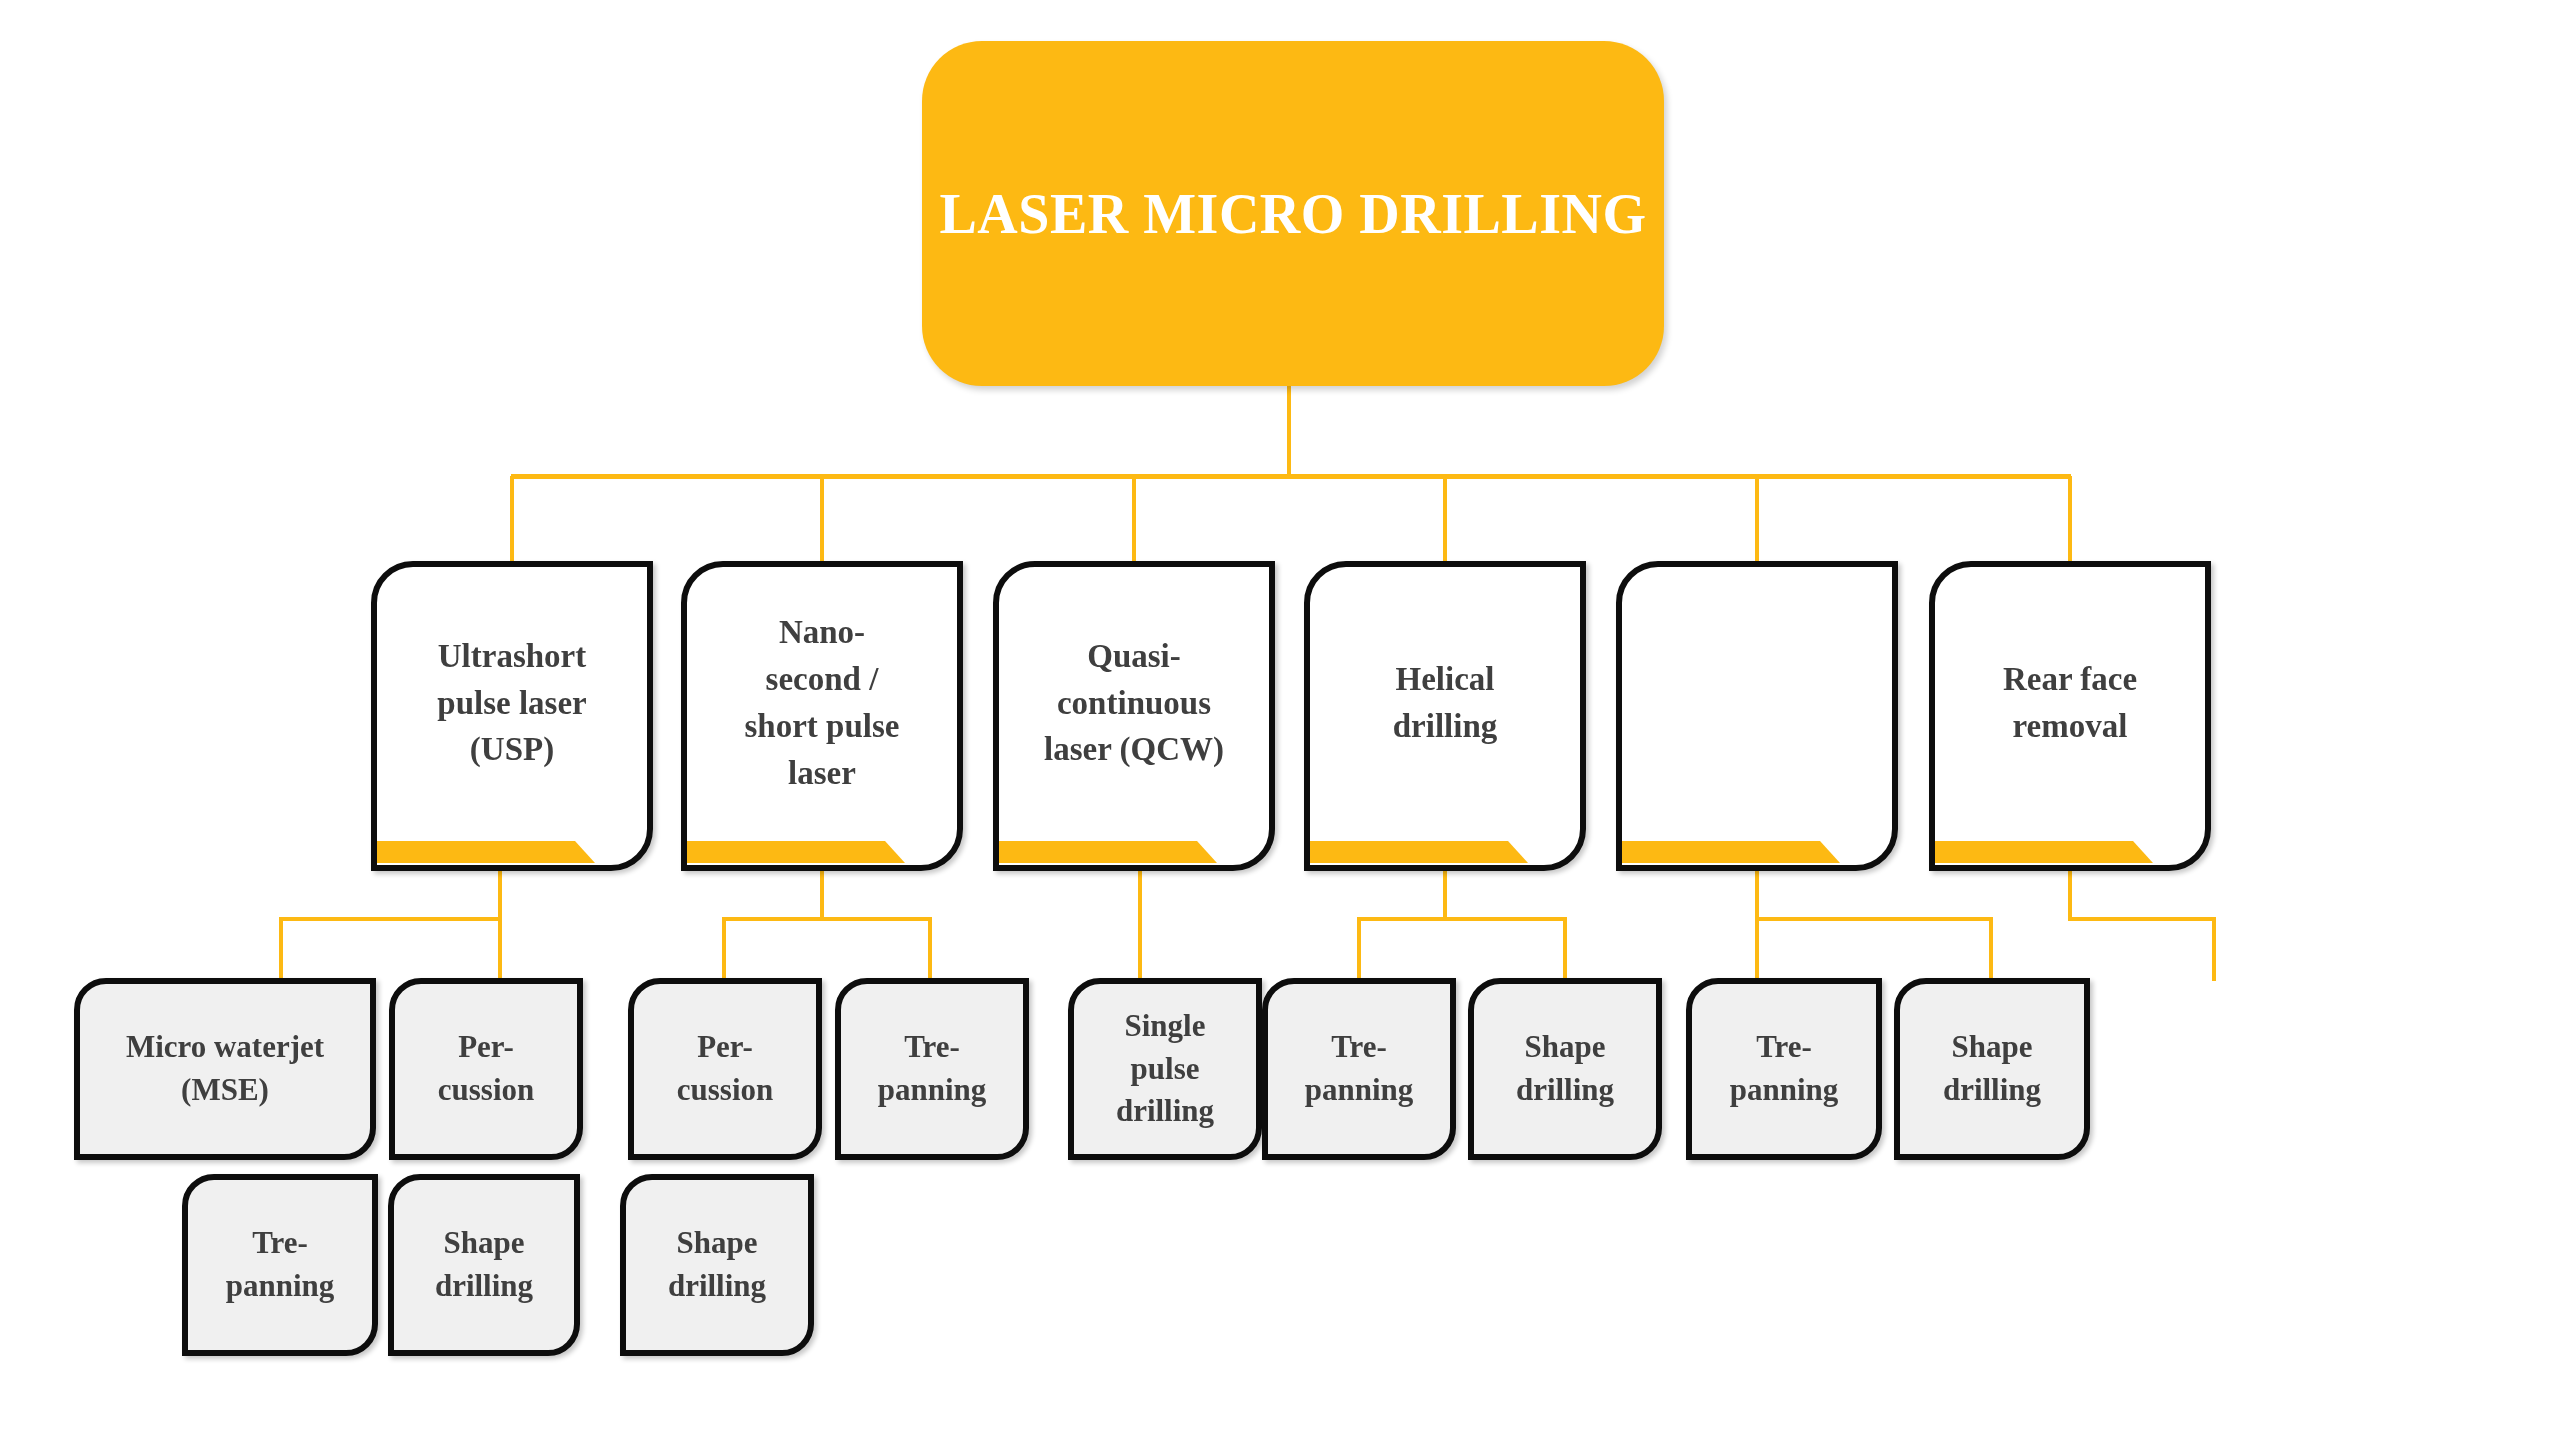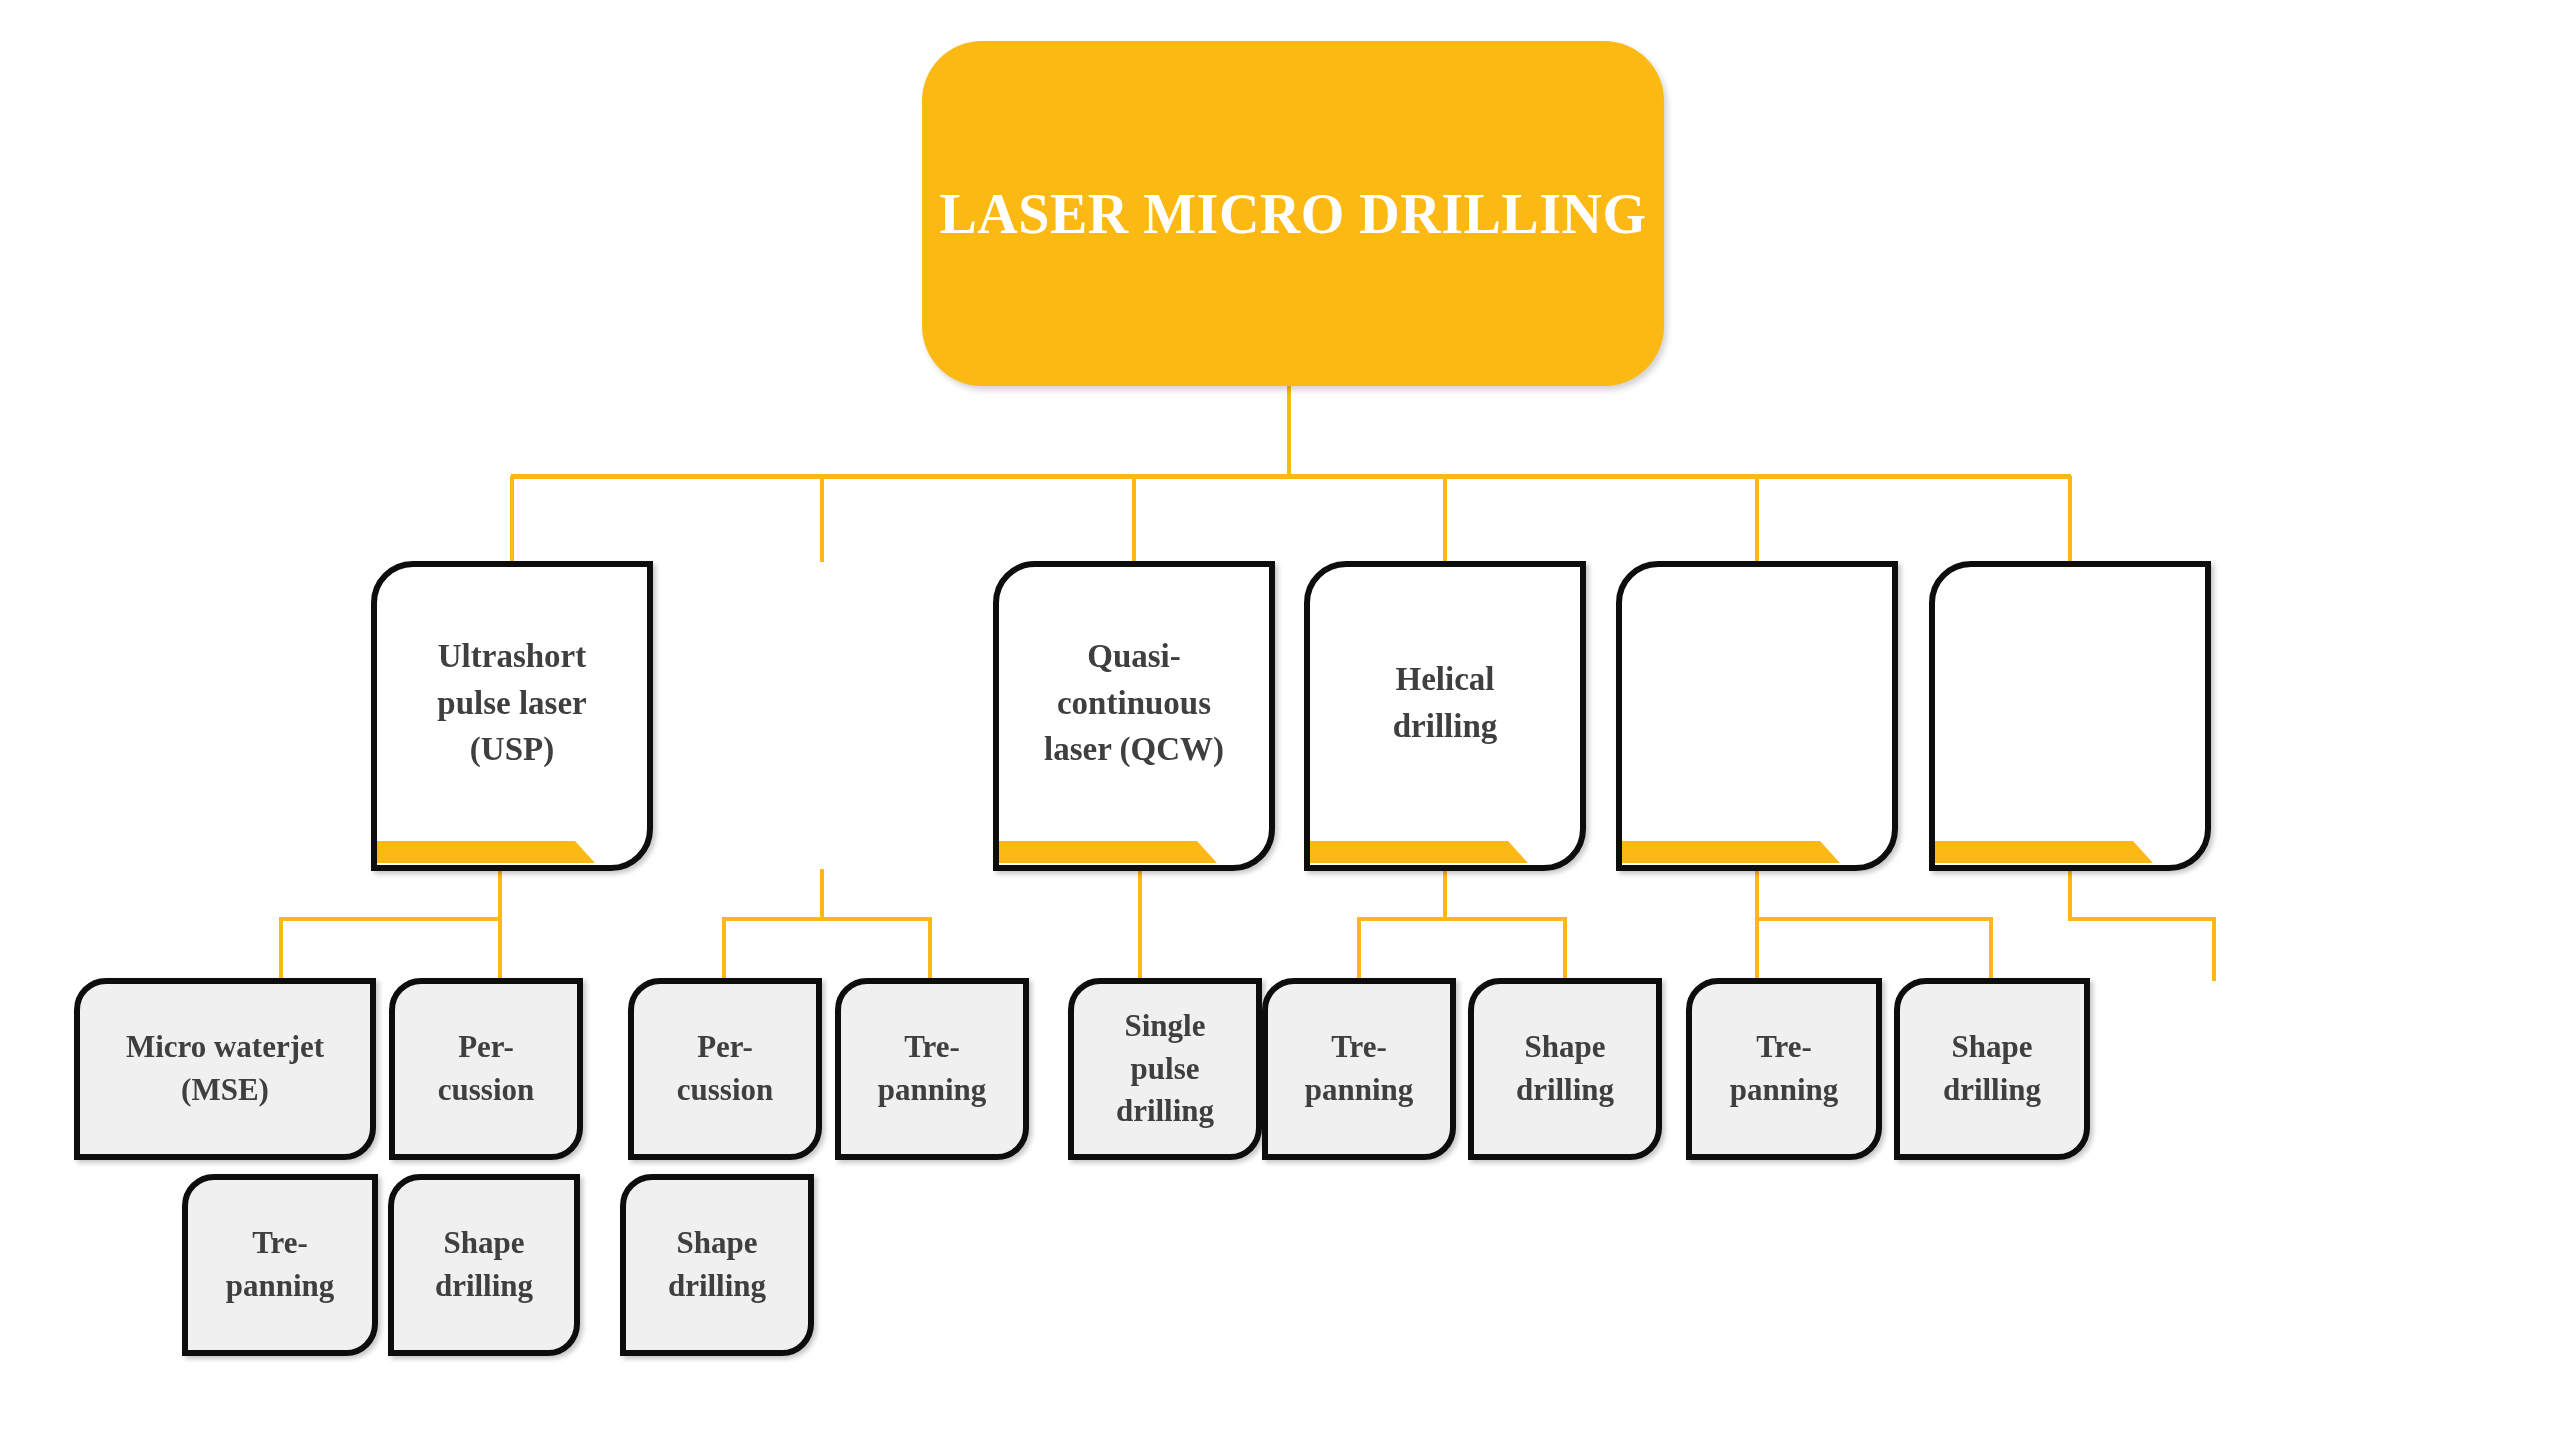--- a/index.html
+++ b/index.html
@@ -113,35 +113,44 @@
   <div class="root-box">
     <span class="lbl">LASER MICRO DRILLING</span>
   </div>
 
   <div class="box2" style="left:371px;">
     <span class="lbl">Ultrashort
 pulse laser
 (USP)</span>
     <span class="accent-bar"></span>
   </div>
+  <div class="box2" style="left:681px;">
+    <span class="lbl">Nano-
+second /
+short pulse
+laser</span>
+    <span class="accent-bar"></span>
+  </div>
   <div class="box2" style="left:993px;">
     <span class="lbl">Quasi-
 continuous
 laser (QCW)</span>
     <span class="accent-bar"></span>
   </div>
   <div class="box2" style="left:1304px;align-items:center;">
     <span class="lbl">Helical
 drilling</span>
     <span class="accent-bar"></span>
   </div>
   <div class="box2" style="left:1616px;">
     <span class="accent-bar"></span>
   </div>
   <div class="box2" style="left:1929px;">
+    <span class="lbl">Rear face
+removal</span>
     <span class="accent-bar"></span>
   </div>
 
   <div class="box3 row1" style="left:74px; width:302px;">
     <span class="lbl">Micro waterjet
 (MSE)</span>
   </div>
   <div class="box3 row1" style="left:389px; width:194px;">
     <span class="lbl">Per-
 cussion</span>

